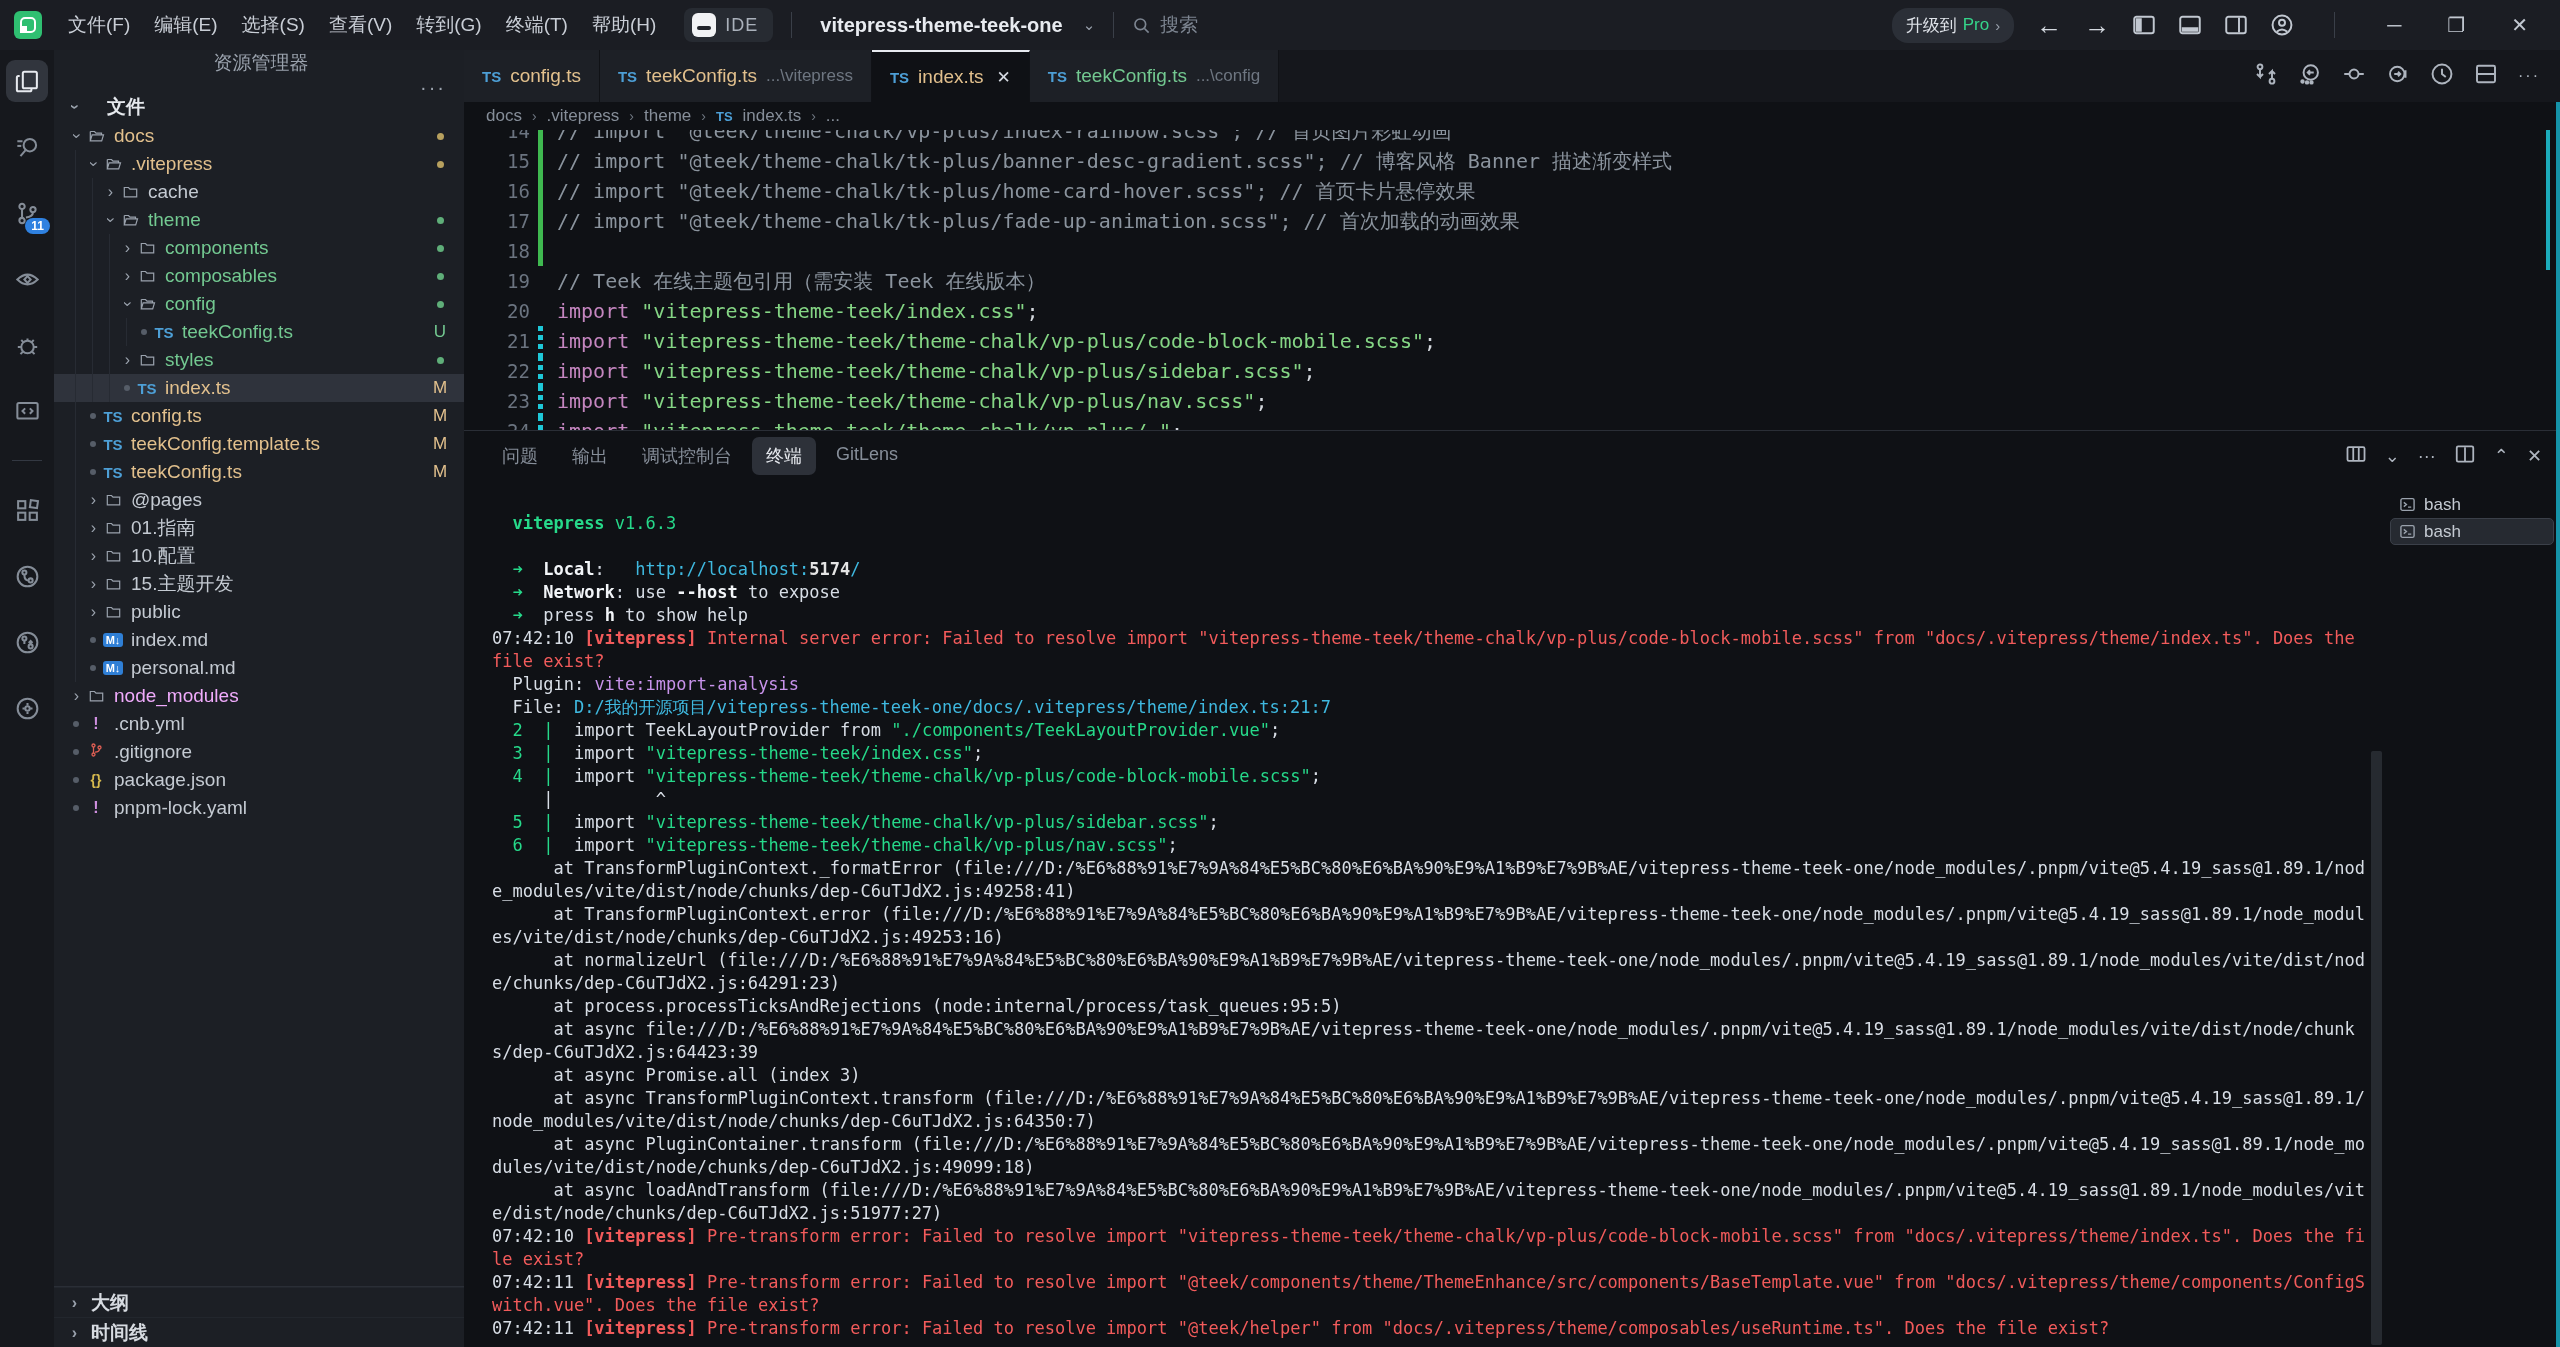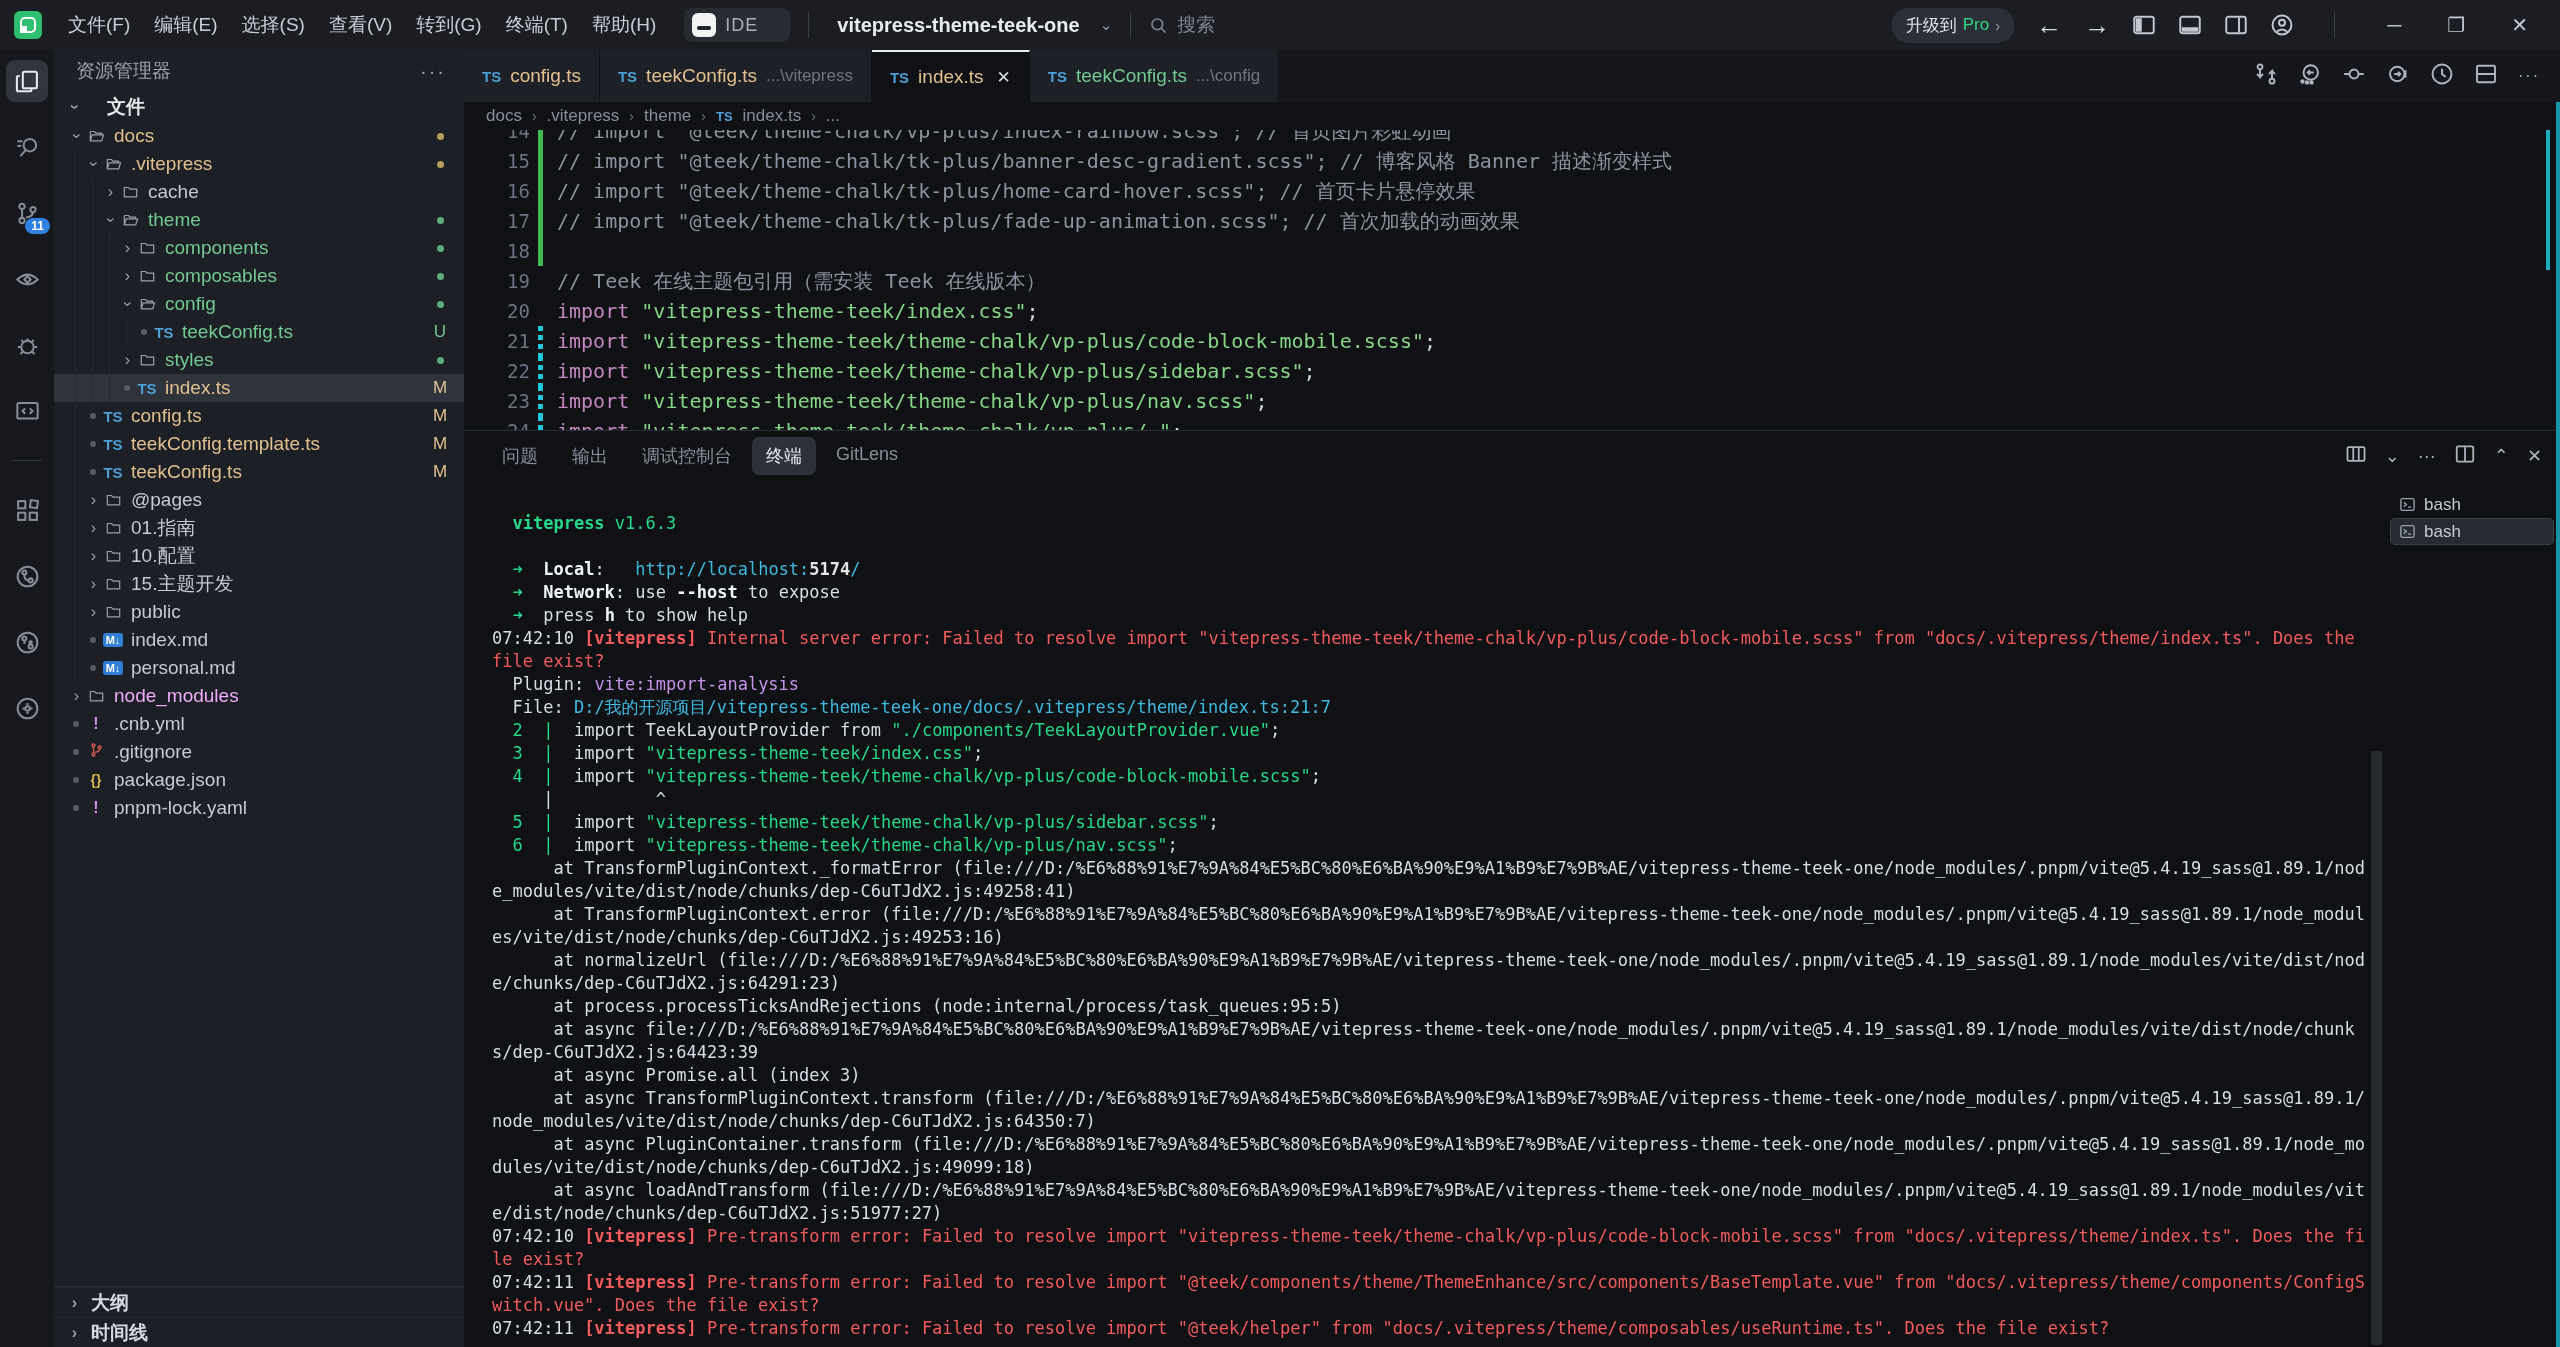--- a/index.html
+++ b/index.html
@@ -15,21 +15,21 @@
 
   
   .titlebar{ height:50px; background:var(--titlebar); display:flex; align-items:center;
     padding:0 0 0 14px; flex:none; }
   .app-logo{ width:28px; height:28px; border-radius:6px; background:#2fbf71; position:relative; flex:none; margin-right:16px;}
   .app-logo i{ position:absolute; inset:6px; border:2.5px solid #fff; border-radius:5px; }
   .app-logo b{ position:absolute; left:6px; bottom:6px; width:7px; height:7px; background:#fff; }
   .menus{ display:flex; gap:4px; }
   .menu-item{ color:var(--txt); font-size:19px; padding:5px 10px; border-radius:6px; cursor:default; }
   .ide-badge{ margin-left:18px; display:flex; align-items:center; gap:9px; background:#272b32;
-    border-radius:8px; padding:5px 32px 5px 8px; }
+    border-radius:8px; padding:5px 15px 5px 8px; }
   .ide-badge .win{ width:24px; height:24px; background:#f2f3f5; border-radius:6px; position:relative; }
   .ide-badge .win i{ position:absolute; left:5px; right:5px; bottom:7px; height:4px;
     background:#22252b; border-radius:2px; }
   .ide-badge span{ color:#aab1bb; font-size:18px; letter-spacing:1px; }
   .tb-sep{ width:1px; height:26px; background:#3a3f48; margin:0 18px; }
   .proj{ display:flex; align-items:center; gap:20px; margin-left:10px;}
   .proj b{ color:#e8ebf0; font-size:20px; }
   .proj .chev{ color:#9aa2ad; font-size:15px; }
   .search{ display:flex; align-items:center; gap:9px; color:#7d8591; font-size:19px; }
   .tb-right{ margin-left:auto; display:flex; align-items:center; gap:22px; padding-right:20px; }
@@ -50,21 +50,21 @@
   .act{ width:42px; height:42px; display:flex; align-items:center; justify-content:center;
     color:#858d98; position:relative; border-radius:9px; }
   .act.active{ background:#31353d; color:#e7eaef; }
   .act .badge{ position:absolute; right:-2px; bottom:0; background:#2f81e0; color:#fff;
     font-size:12px; border-radius:9px; padding:1px 6px; font-weight:bold; }
   .act-sep{ width:30px; height:1px; background:#333842; margin:4px 0; }
   .act svg{ width:25px; height:25px; }
 
   
   .sidebar{ width:410px; background:var(--sidebar); flex:none; display:flex; flex-direction:column; position:relative;}
-  .sb-header{ height:42px; display:flex; align-items:center; padding:0 18px 0 22px; color:#9aa2ad; font-size:19px; }
+  .sb-header{ height:42px; display:flex; align-items:center; padding:0 18px 0 22px; color:#9aa2ad; font-size:19px;flex-direction:column; }
   .sb-header .more{ margin-left:auto; color:#9aa2ad; font-size:20px; letter-spacing:2px;}
   .sb-section{ height:30px; display:flex; align-items:center; gap:24px; padding-left:12px;
     color:#e6e9ee; font-weight:bold; font-size:19px; }
   .tree{ flex:none; }
   .trow{ height:28px; display:flex; align-items:center; position:relative; font-size:19px; color:#c4cad2; }
   .trow.sel{ background:#2f333c; }
   .trow .guide{ position:absolute; top:0; bottom:0; width:1px; background:#272b33; }
   .twist{ width:17px; color:#9aa2ad; font-size:16px; flex:none; display:inline-block; text-align:center;}
   .twist.open{ transform:rotate(90deg); }
   .fdot{ width:6px; height:6px; border-radius:50%; background:#565d68; margin:0 6px 0 5px; flex:none;}

